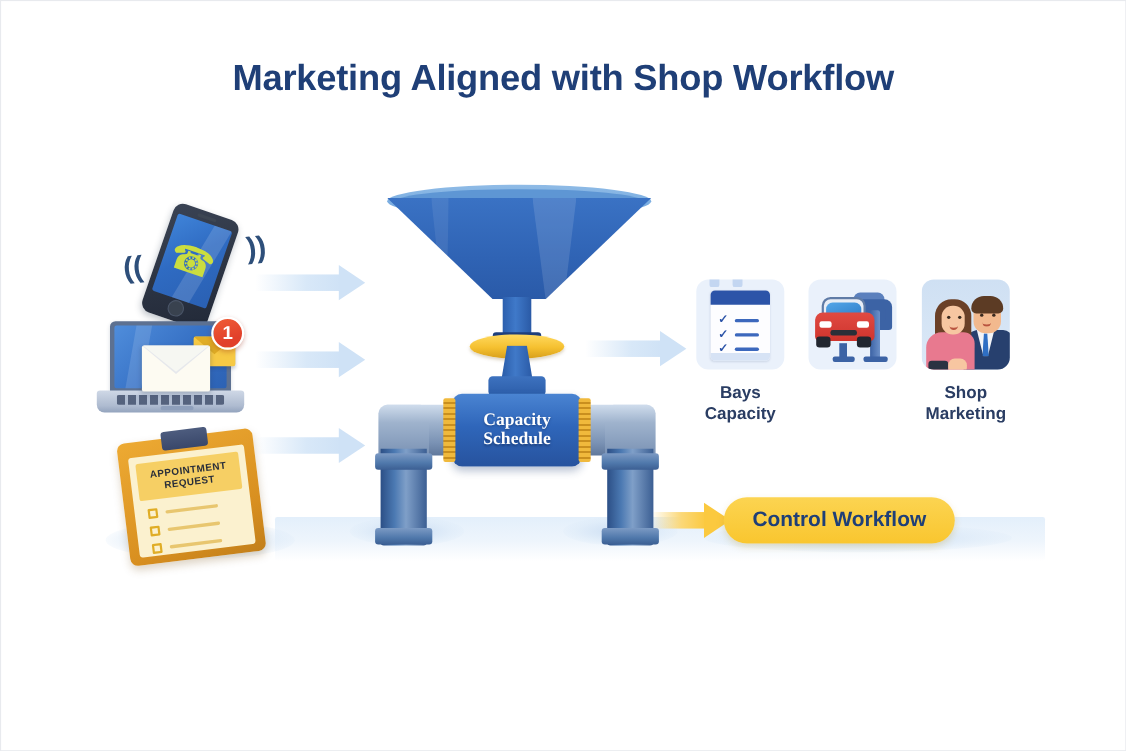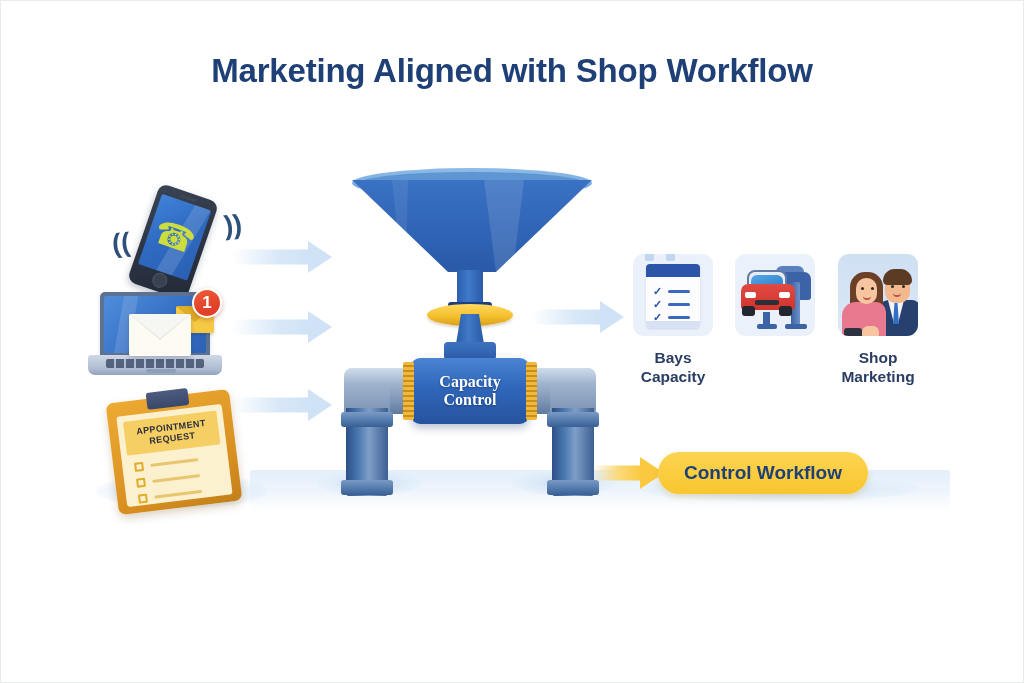--- a/index.html
+++ b/index.html
@@ -473,21 +473,21 @@
     <div class="valve-wheel"></div>
     <div class="valve-stem"></div>
     <div class="valve-collar"></div>
 
     <div class="valve-flange vf-left"></div>
     <div class="valve-flange vf-right"></div>
 
     <div class="valve-body">
       <div class="valve-label">
         <div>Capacity</div>
-        <div>Control</div>
+        <div>Schedule</div>
       </div>
     </div>
   </div>
 
   <div class="arrow-blue" style="left:532px;top:300px;width:92px;height:34px;">
     <div class="tail" style="width:70px;"></div>
     <div class="head"></div>
   </div>
 
   <div class="out-group">

